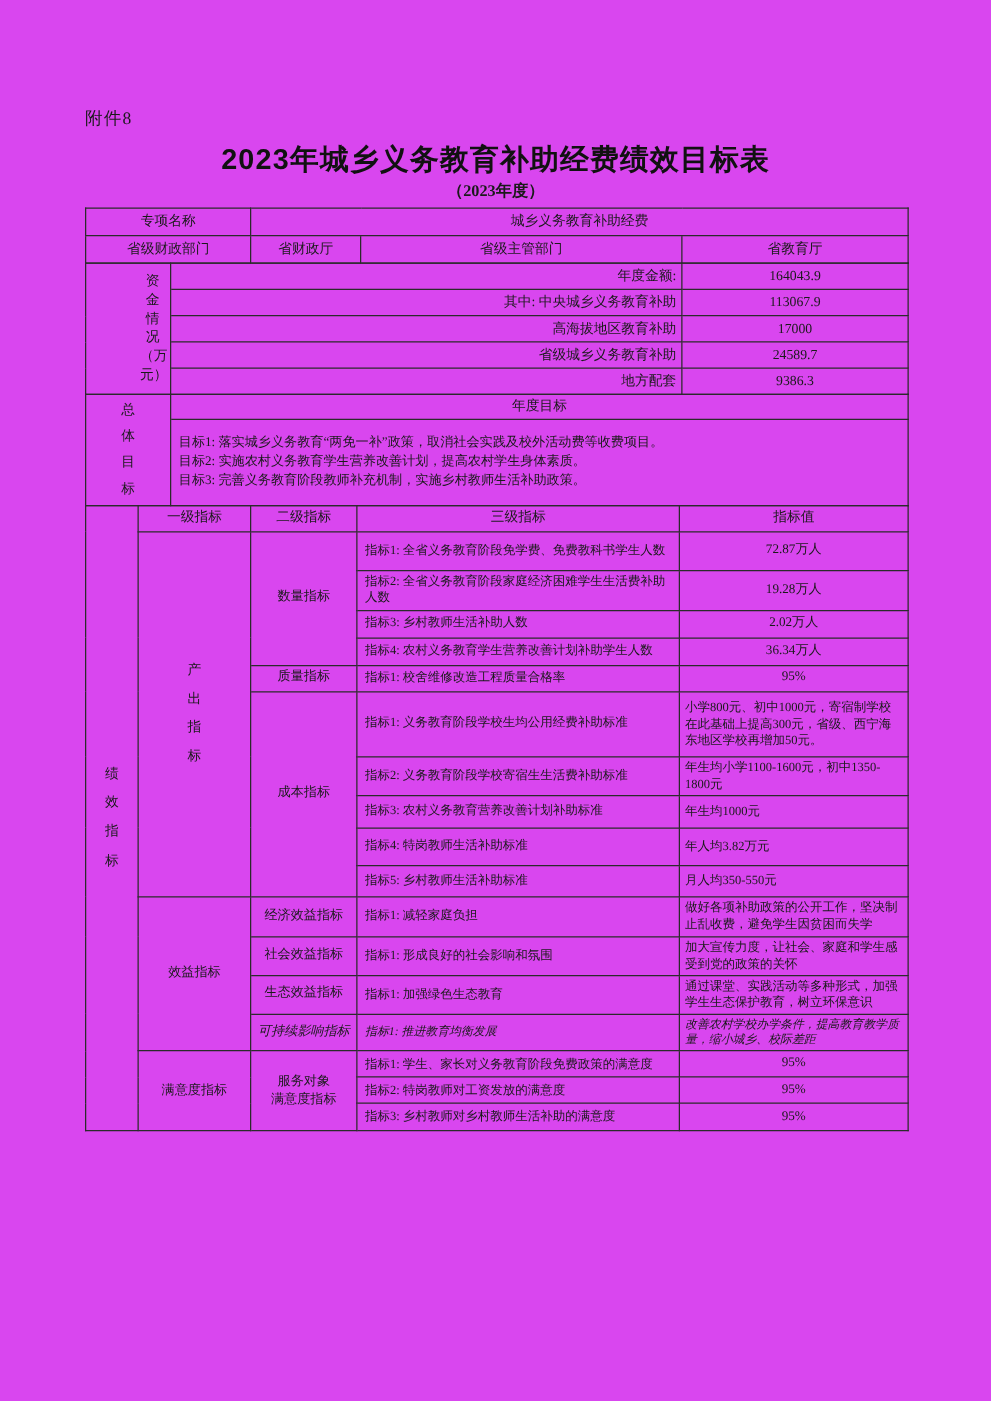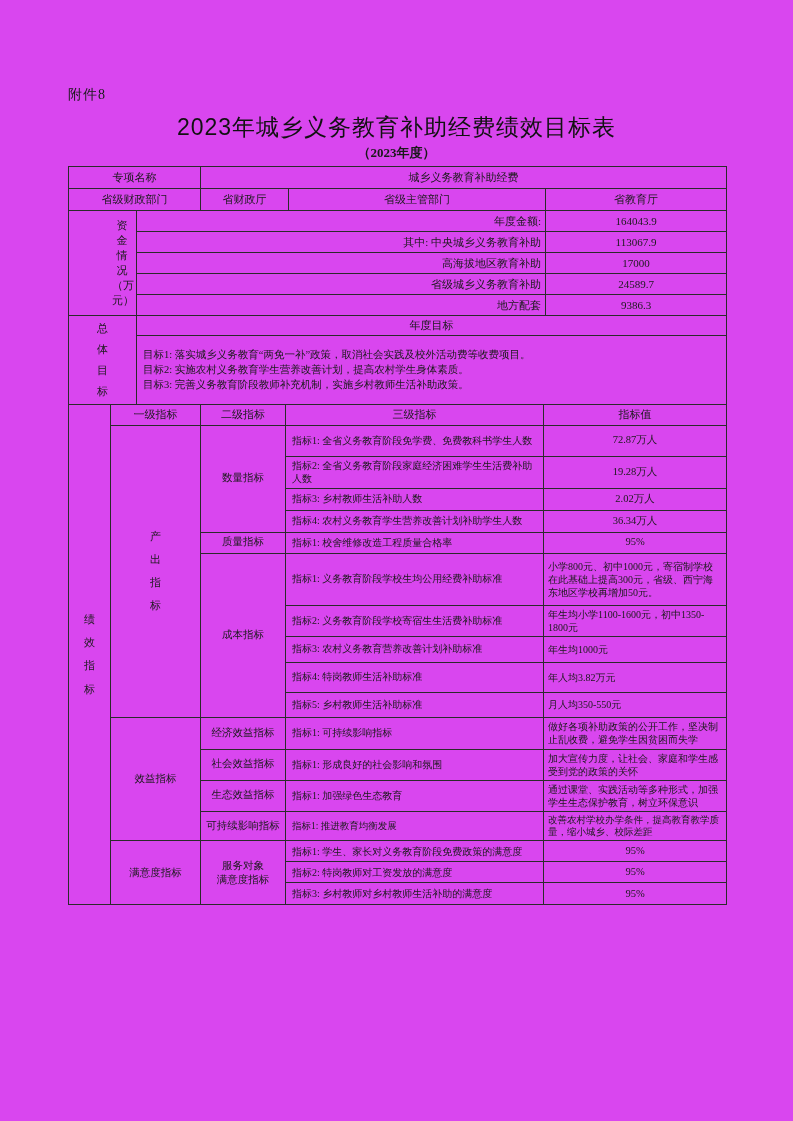--- a/index.html
+++ b/index.html
@@ -14,21 +14,21 @@
     margin:0 auto;
   }
   .attachment {
     position:absolute; left:68px; top:86px;
     font-size:14px; letter-spacing:1px;
   }
   .doc-title {
     position:absolute; left:0; top:112px; width:100%;
     text-align:center;
     font-family:"Liberation Sans","DejaVu Sans",sans-serif;
-    font-weight:normal; font-size:23px; letter-spacing:1px;
+    font-weight:bold; font-size:23px; letter-spacing:1px;
     color:#111;
   }
   .doc-subtitle {
     position:absolute; left:0; top:144px; width:100%;
     text-align:center; font-weight:bold; font-size:13px;
   }
   .tbl-wrap { position:absolute; left:68px; top:166px; width:658px; }
   table { border-collapse:collapse; width:658px; table-layout:fixed; }
   table + table { margin-top:-1px; }
   td {
@@ -61,21 +61,21 @@
   .vleft { text-align:left; font-size:10px; line-height:1.3; }
   .small { font-size:9.5px; }
   .l2 { text-align:center; font-size:10.5px; white-space:pre-line; }
   .footer {
     position:absolute; left:0; top:1055px; width:100%;
     text-align:center; font-size:12px; letter-spacing:1px;
   }
   
   .rh31 { height:31px; } .rh22 { height:22px; } .rh21 { height:21px; }
   .rh52 { height:52px; } .rh26 { height:26px; } .rh30 { height:30px; }
-  .rh29 { height:29px; } .rh25 { height:25px; } .rh32 { height:32px; }
+  .rh29 { height:29px;font-style:italic; } .rh25 { height:25px; } .rh32 { height:32px; }
 </style>
 </head>
 <body>
 
 <div class="page">
 
   <div class="attachment">附件8</div>
   <div class="doc-title">2023年城乡义务教育补助经费绩效目标表</div>
   <div class="doc-subtitle">（2023年度）</div>
 
@@ -215,21 +215,21 @@
         <td class="vleft">年人均3.82万元</td>
       </tr>
       <tr class="rh25">
         <td class="l3">指标5: 乡村教师生活补助标准</td>
         <td class="vleft">月人均350-550元</td>
       </tr>
 
       <tr class="rh32">
         <td rowspan="4" class="l2">效益指标</td>
         <td class="l2">经济效益指标</td>
-        <td class="l3">指标1: 可持续影响指标</td>
+        <td class="l3">指标1: 减轻家庭负担</td>
         <td class="vleft">做好各项补助政策的公开工作，坚决制止乱收费，避免学生因贫困而失学</td>
       </tr>
       <tr class="rh30">
         <td class="l2">社会效益指标</td>
         <td class="l3">指标1: 形成良好的社会影响和氛围</td>
         <td class="vleft">加大宣传力度，让社会、家庭和学生感受到党的政策的关怀</td>
       </tr>
       <tr class="rh30">
         <td class="l2">生态效益指标</td>
         <td class="l3">指标1: 加强绿色生态教育</td>

